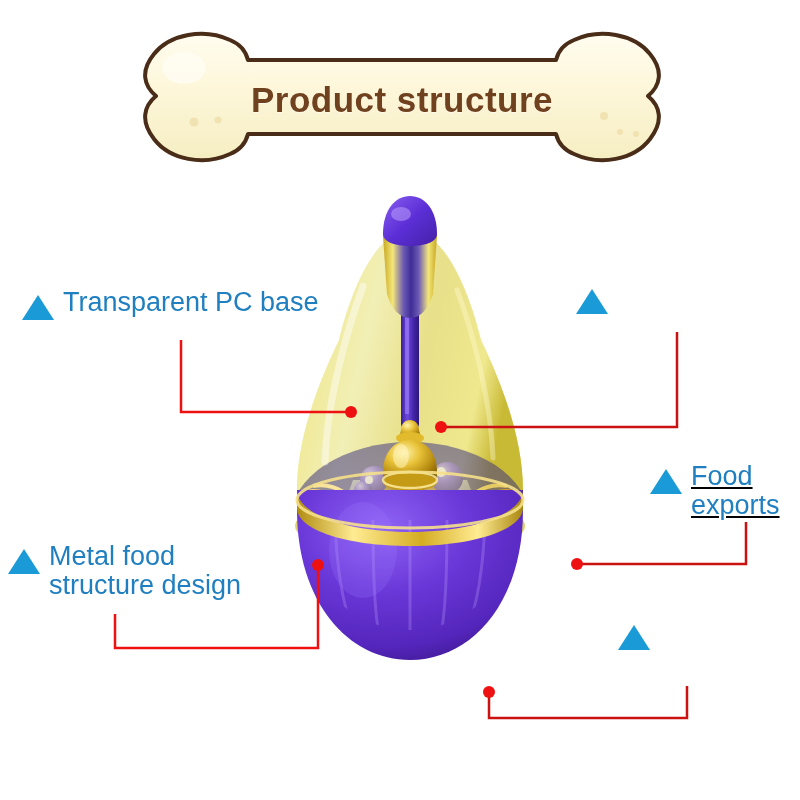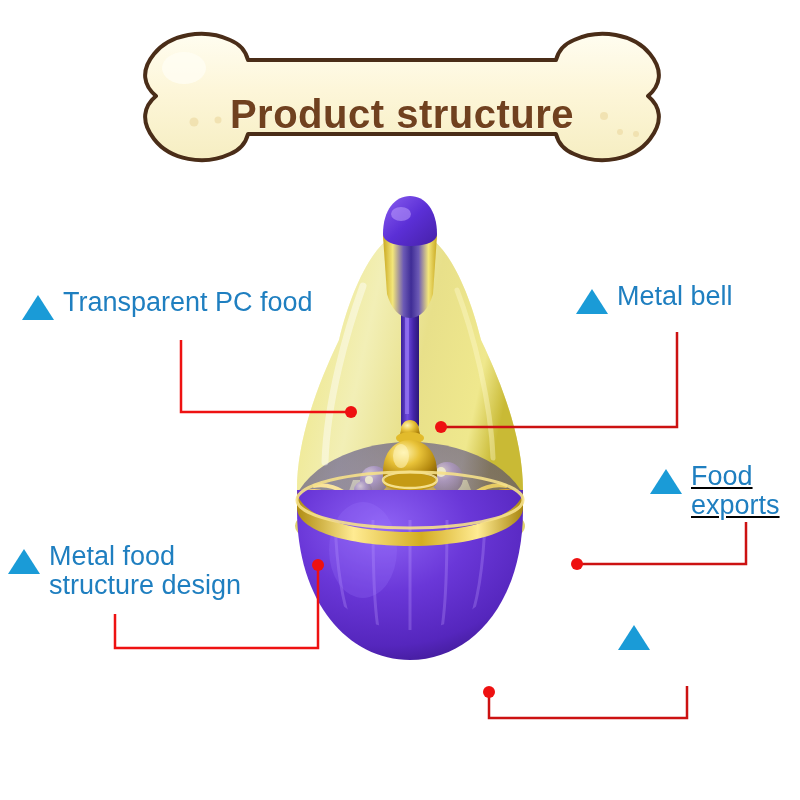--- a/index.html
+++ b/index.html
@@ -2,23 +2,23 @@
 <html><head>
 <meta charset="utf-8">
 <style>
   html,body{margin:0;padding:0;background:#fff;}
   body{width:800px;height:800px;position:relative;overflow:hidden;
        font-family:"Liberation Sans",sans-serif;background:#ffffff;}
 
   
   #title-banner{position:absolute;left:112px;top:24px;width:580px;height:148px;}
   #title-banner svg{position:absolute;left:0;top:0;}
-  #title-text{position:absolute;left:0;top:16px;width:580px;height:148px;
+  #title-text{position:absolute;left:0;top:2px;width:580px;height:148px;
       display:flex;align-items:center;justify-content:center;
-      font-size:40px;font-weight:bold;color:#70411f;letter-spacing:.5px;
+      font-size:35px;font-weight:bold;color:#70411f;letter-spacing:.5px;
       text-shadow:0 1px 0 rgba(255,255,255,.5);}
 
   
   #product{position:absolute;left:235px;top:190px;width:350px;height:520px;}
   #product svg{display:block;}
 
   
   .callout{position:absolute;display:flex;align-items:flex-start;gap:9px;}
   .tri{flex:0 0 auto;width:0;height:0;margin-top:7px;
        border-left:16px solid transparent;border-right:16px solid transparent;
@@ -294,26 +294,25 @@
 
   <polyline points="115,614 115,648 318,648 318,570" fill="none" stroke="#ee1111" stroke-width="2.5"></polyline>
   <circle cx="318" cy="565" r="6" fill="#ee1111"></circle>
 
   <polyline points="687,686 687,718 489,718 489,697" fill="none" stroke="#cc1111" stroke-width="2.5"></polyline>
   <circle cx="489" cy="692" r="6" fill="#ee1111"></circle>
 </svg>
 
 <div class="callout" id="lbl-pc">
   <span class="tri"></span>
-  <span class="ctext">Transparent PC food</span>
+  <span class="ctext">Transparent PC base</span>
 </div>
 
 <div class="callout" id="lbl-bell">
   <span class="tri"></span>
-  <span class="ctext">Metal bell</span>
 </div>
 
 <div class="callout" id="lbl-food">
   <span class="tri"></span>
   <span class="ctext">Food
 exports</span>
 </div>
 
 <div class="callout" id="lbl-slow">
   <span class="tri"></span>

